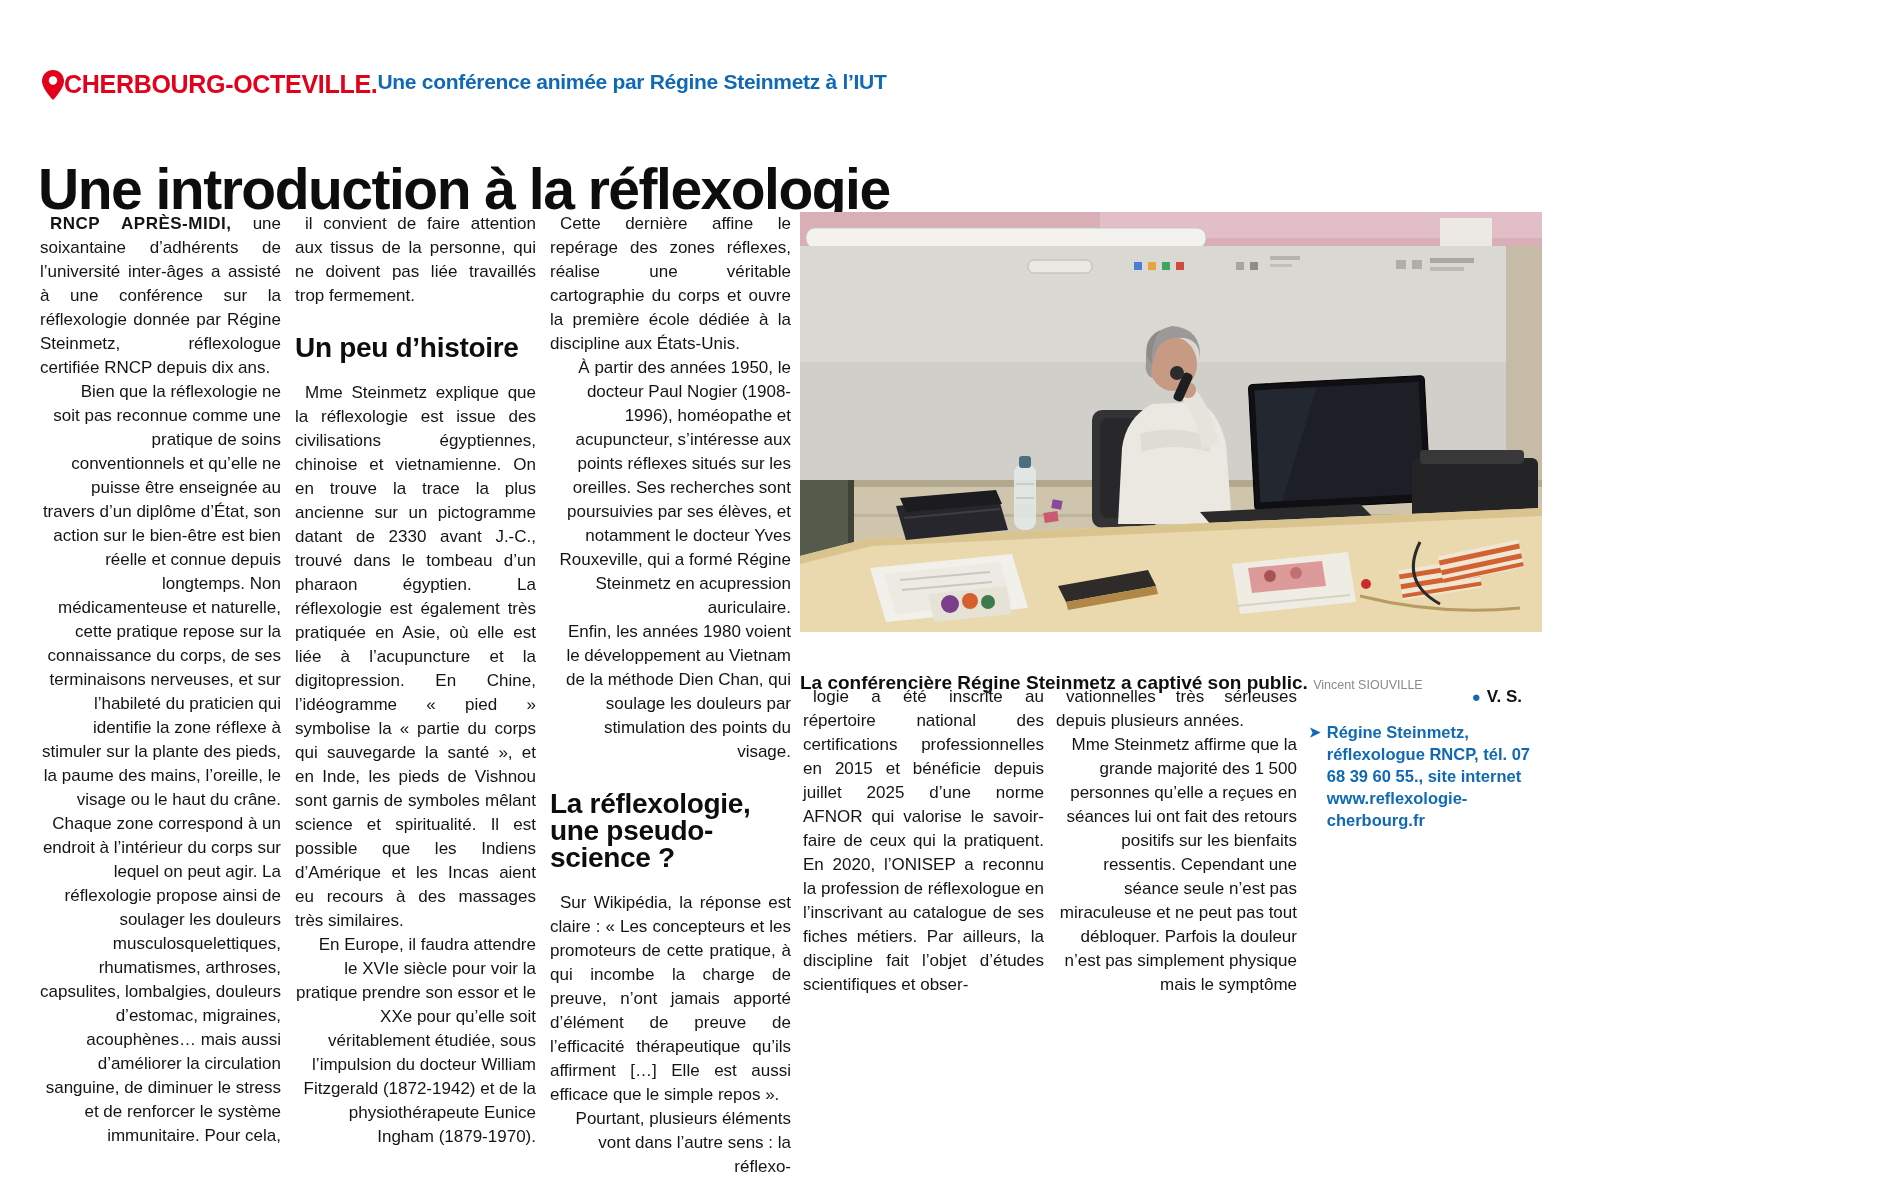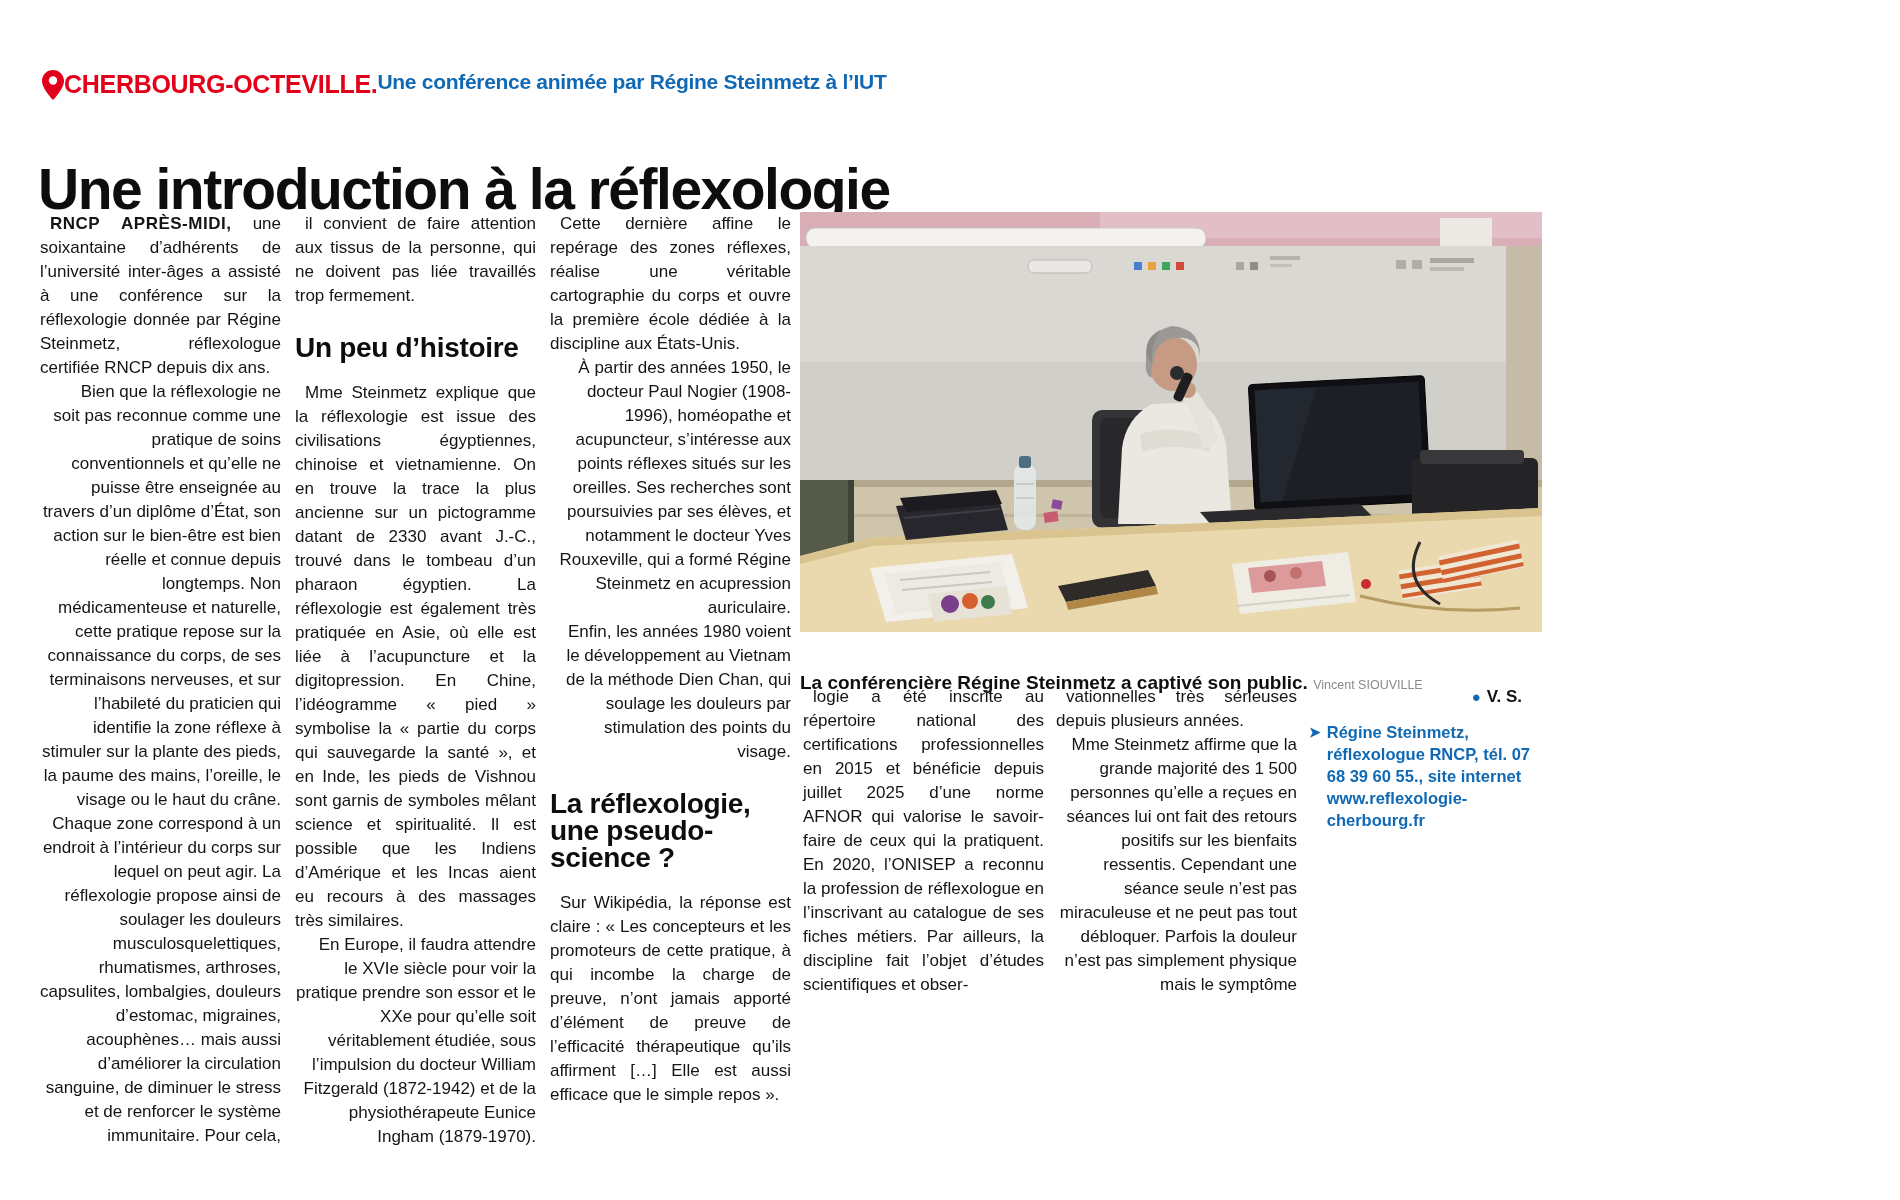--- a/index.html
+++ b/index.html
@@ -81,20 +81,21 @@
     <p>Mme Steinmetz explique que la réflexologie est issue des civilisations égyptiennes, chinoise et vietnamienne. On en trouve la trace la plus ancienne sur un pictogramme datant de 2330 avant J.-C., trouvé dans le tombeau d’un pharaon égyptien. La réflexologie est également très pratiquée en Asie, où elle est liée à l’acupuncture et la digitopression. En Chine, l’idéogramme « pied » symbolise la « partie du corps qui sauvegarde la santé », et en Inde, les pieds de Vishnou sont garnis de symboles mêlant science et spiritualité. Il est possible que les Indiens d’Amérique et les Incas aient eu recours à des massages très similaires.</p>
     <p>En Europe, il faudra attendre le XVIe siècle pour voir la pratique prendre son essor et le XXe pour qu’elle soit véritablement étudiée, sous l’impulsion du docteur William Fitzgerald (1872-1942) et de la physiothérapeute Eunice Ingham (1879-1970).</p>
   </div>
 
   <div class="col col3">
     <p>Cette dernière affine le repérage des zones réflexes, réalise une véritable cartographie du corps et ouvre la première école dédiée à la discipline aux États-Unis.</p>
     <p>À partir des années 1950, le docteur Paul Nogier (1908-1996), homéopathe et acupuncteur, s’intéresse aux points réflexes situés sur les oreilles. Ses recherches sont poursuivies par ses élèves, et notamment le docteur Yves Rouxeville, qui a formé Régine Steinmetz en acupression auriculaire.</p>
     <p>Enfin, les années 1980 voient le développement au Vietnam de la méthode Dien Chan, qui soulage les douleurs par stimulation des points du visage.</p>
     <h2 class="subhead">La réflexologie, une pseudo-science ?</h2>
     <p>Sur Wikipédia, la réponse est claire : « Les concepteurs et les promoteurs de cette pratique, à qui incombe la charge de preuve, n’ont jamais apporté d’élément de preuve de l’efficacité thérapeutique qu’ils affirment […] Elle est aussi efficace que le simple repos ».</p>
+    <p>Pourtant, plusieurs éléments vont dans l’autre sens : la réflexo-</p>
   </div>
 
   <div class="photo">
     <svg viewBox="0 0 742 420" width="742" height="420">
 
       <rect x="0" y="0" width="742" height="36" fill="#d9aeb6"></rect>
       <rect x="300" y="0" width="442" height="26" fill="#e2bec6"></rect>
       <rect x="640" y="6" width="52" height="28" fill="#ece9e4"></rect>
 
       <rect x="6" y="16" width="400" height="20" rx="9" fill="#f3f2ee" stroke="#c9c6c0"></rect>

